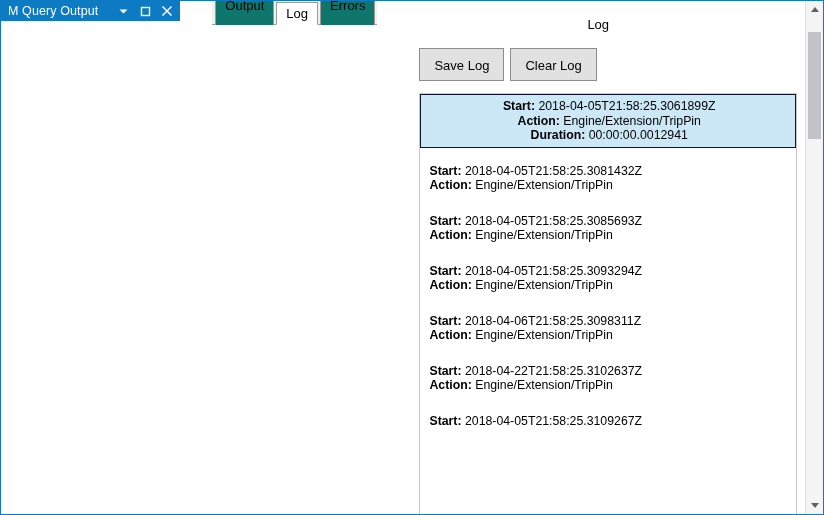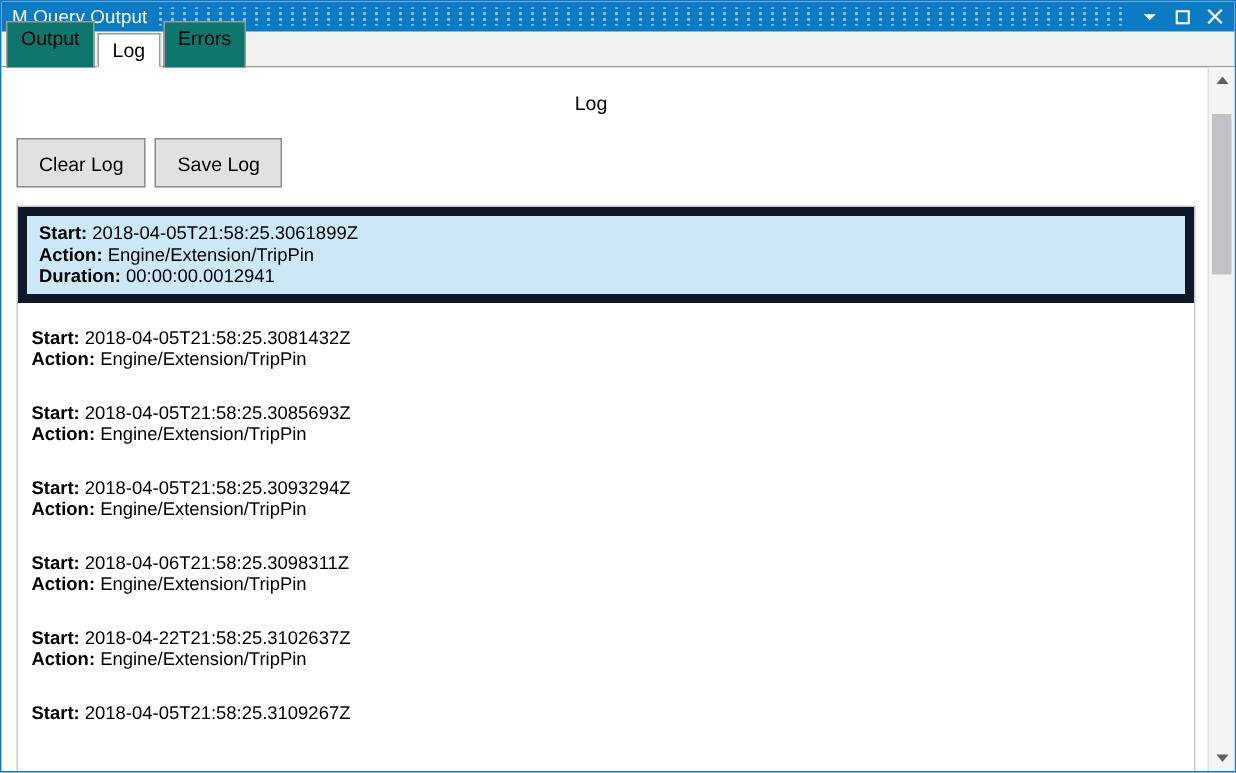--- a/index.html
+++ b/index.html
@@ -17,22 +17,23 @@
   }
 
   .window {
     position: relative;
     width: 824px;
     height: 515px;
     box-sizing: border-box;
     background: #ffffff;
     border: 1px solid #0d7bc4;
     display: flex;
-    flex-direction: column;
-    overflow: hidden;
+    flex-direction: row;
+    overflow: hidden;
+    gap: 32px;
   }
 
   
   .titlebar {
     height: 20px;
     min-height: 20px;
     background: #0d7bc4;
     display: flex;
     align-items: center;
     position: relative;
@@ -161,21 +162,22 @@
   .log-entry {
     padding: 4px 6px 4px 8px;
     line-height: 14.5px;
     font-size: 12.3px;
     border: 1px solid transparent;
     box-sizing: border-box;
     margin-bottom: 11px;
   }
   .log-entry.selected {
     background: #cce8f7;
-    border: 6px solid #0f172a;
+    border: 1px solid #0f172a;
+    text-align: center;
   }
   .log-line {
     white-space: nowrap;
     overflow: hidden;
   }
   .lbl {
     font-weight: bold;
   }
   .val {
     font-weight: normal;
@@ -253,22 +255,22 @@
     <div class="tab selected">Log</div>
     <div class="tab">Errors</div>
   </div>
 
   <div class="content-area">
     <div class="main-col">
 
       <div class="page-title">Log</div>
 
       <div class="toolbar">
+        <button class="btn">Save Log</button>
         <button class="btn">Clear Log</button>
-        <button class="btn">Save Log</button>
       </div>
 
       <div class="log-list" id="log-list">
           <div class="log-entry selected">
             <div class="log-line"><span class="lbl">Start: </span><span class="val">2018-04-05T21:58:25.3061899Z</span></div>
             <div class="log-line"><span class="lbl">Action: </span><span class="val">Engine/Extension/TripPin</span></div>
             <div class="log-line"><span class="lbl">Duration: </span><span class="val">00:00:00.0012941</span></div>
           </div>
           <div class="log-entry">
             <div class="log-line"><span class="lbl">Start: </span><span class="val">2018-04-05T21:58:25.3081432Z</span></div>

